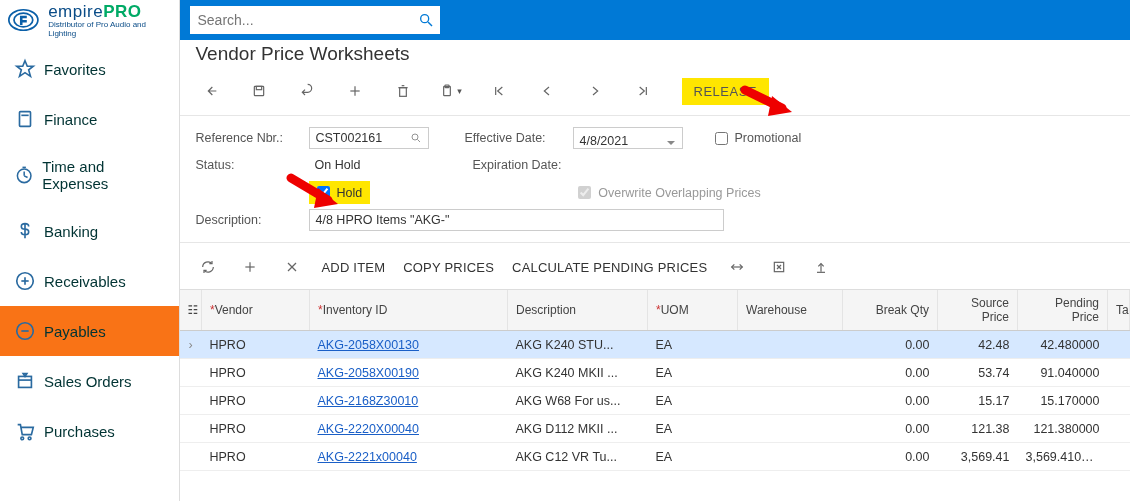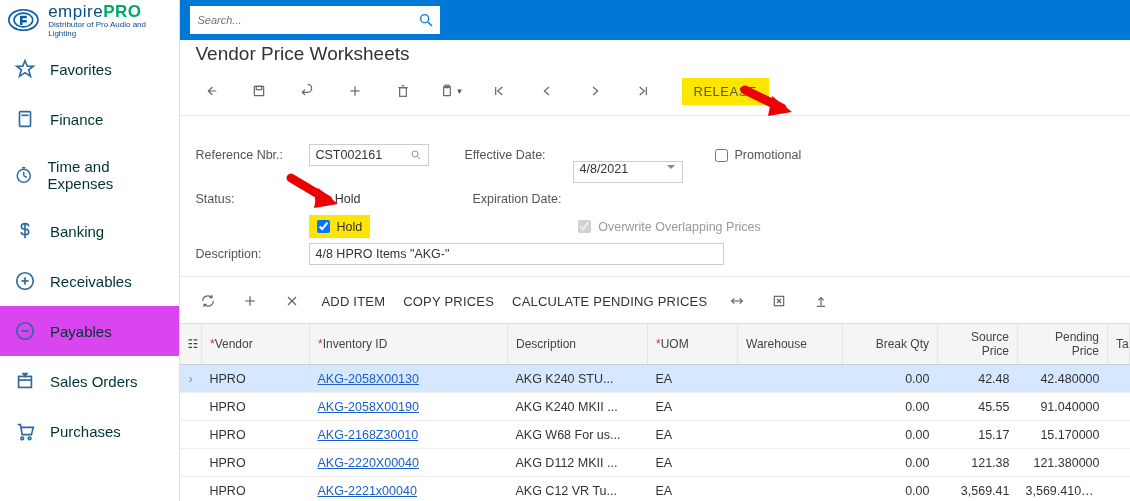--- a/index.html
+++ b/index.html
@@ -13,49 +13,49 @@
 
   
   .logo-wrap { padding: 2px 21px 6px 8px; }
   .logo-text { display: flex; align-items: center; gap: 6px; }
   .logo-big { font-size: 17px; font-weight: 400; color: #0a4c87; letter-spacing: .5px; }
   .logo-pro { color: #0a6; font-weight: 700; }
   .logo-sub { font-size: 8px; color: #0a4c87; margin-top: -2px; }
   .logo-swirl { width: 40px; height: 32px; }
 
   
-  .side-item { display: flex; align-items: center; gap: 14px; padding: 14px 14px; font-size: 15px; color: #033; cursor: pointer; }
-  .side-item.active { background: #d946ef; }
+  .side-item { display: flex; align-items: center; gap: 8px; padding: 14px 14px; font-size: 15px; color: #033; cursor: pointer; }
+  .side-item.active { background: #f97316; }
   .side-icon { width: 22px; height: 22px; stroke: #2a6aa0; fill: none; stroke-width: 1.8; }
 
   
   .topbar { background: #0079d6; padding: 6px 10px; display: flex; align-items: center; }
   .searchbox { background: #fff; width: 250px; height: 28px; display: flex; align-items: center; padding: 0 6px; }
-  .searchbox input { flex: 1; border: none; outline: none; font-size: 11px; font-style: italic; color: #3b82f6; }
+  .searchbox input { flex: 1; border: none; outline: none; font-size: 14px; color: #3b82f6; }
   .search-icon { width: 16px; height: 16px; stroke: #0079d6; fill: none; stroke-width: 2; }
 
   
   .page-title { font-size: 19px; padding: 3px 16px 8px 16px; color: #333; }
 
   
   .toolbar { display: flex; align-items: center; gap: 4px; padding: 4px 16px 10px 16px; position: relative; }
   .tool-btn { width: 30px; height: 28px; display: flex; align-items: center; justify-content: center; cursor: pointer; color: #555; font-size: 15px; }
   .tool-btn svg { width: 16px; height: 16px; stroke: #666; fill: none; stroke-width: 1.8; }
   .tool-text { padding: 4px 8px; font-size: 13px; color: #bbb; letter-spacing: .5px; }
   .release-btn { background: #ffe600; padding: 6px 12px; font-size: 13px; letter-spacing: .5px; color: #555; margin-left: 6px; cursor: pointer; }
   .tool-spacer-sm { width: 10px; }
 
   
   .form-area { padding: 6px 16px 6px 16px; border-top: 1px solid #e6e6e6; border-bottom: 1px solid #e6e6e6; }
   .form-row { display: flex; align-items: center; gap: 8px; margin: 5px 0; font-size: 12.5px; }
   .flabel { width: 105px; color: #555; }
   .finput { border: 1px solid #ccc; height: 22px; padding: 0 6px; font-size: 12.5px; display: flex; align-items: center; background: #fff; }
   .finput-ro { height: 22px; padding: 0 6px; display: flex; align-items: center; }
   .ref-input { width: 120px; display: flex; align-items: center; justify-content: space-between; }
-  .date-input { width: 110px; display: flex; align-items: flex-start; justify-content: space-between; margin-top: 34px; }
+  .date-input { width: 110px; display: flex; align-items: flex-end; justify-content: space-between; }
   .desc-input { width: 415px; }
   .hold-check { display: flex; align-items: center; gap: 4px; background: #ffe600; padding: 2px 8px 2px 4px; font-size: 12.5px; }
   .chk { width: 13px; height: 13px; }
   .form-col2 { margin-left: 20px; }
   .flabel2 { width: 100px; color: #555; }
   .promo-label, .overlap-label { font-size: 12.5px; color: #555; display: flex; align-items: center; gap: 4px; }
 
   
   .grid-toolbar { display: flex; align-items: center; gap: 18px; padding: 10px 16px 8px 16px; font-size: 13px; }
   .grid-toolbar .tool-btn { width: 24px; }
@@ -392,21 +392,21 @@
     <td></td>
             </tr>
             <tr>
     <td class="row-caret"></td>
     <td>HPRO</td>
     <td><span class="inv-link">AKG-2058X00190</span></td>
     <td>AKG K240 MKII ...</td>
     <td>EA</td>
     <td></td>
     <td class="ralign">0.00</td>
-    <td class="ralign">45.55</td>
+    <td class="ralign">53.74</td>
     <td class="ralign">91.040000</td>
     <td></td>
             </tr>
             <tr>
     <td class="row-caret"></td>
     <td>HPRO</td>
     <td><span class="inv-link">AKG-2168Z30010</span></td>
     <td>AKG W68 For us...</td>
     <td>EA</td>
     <td></td>

